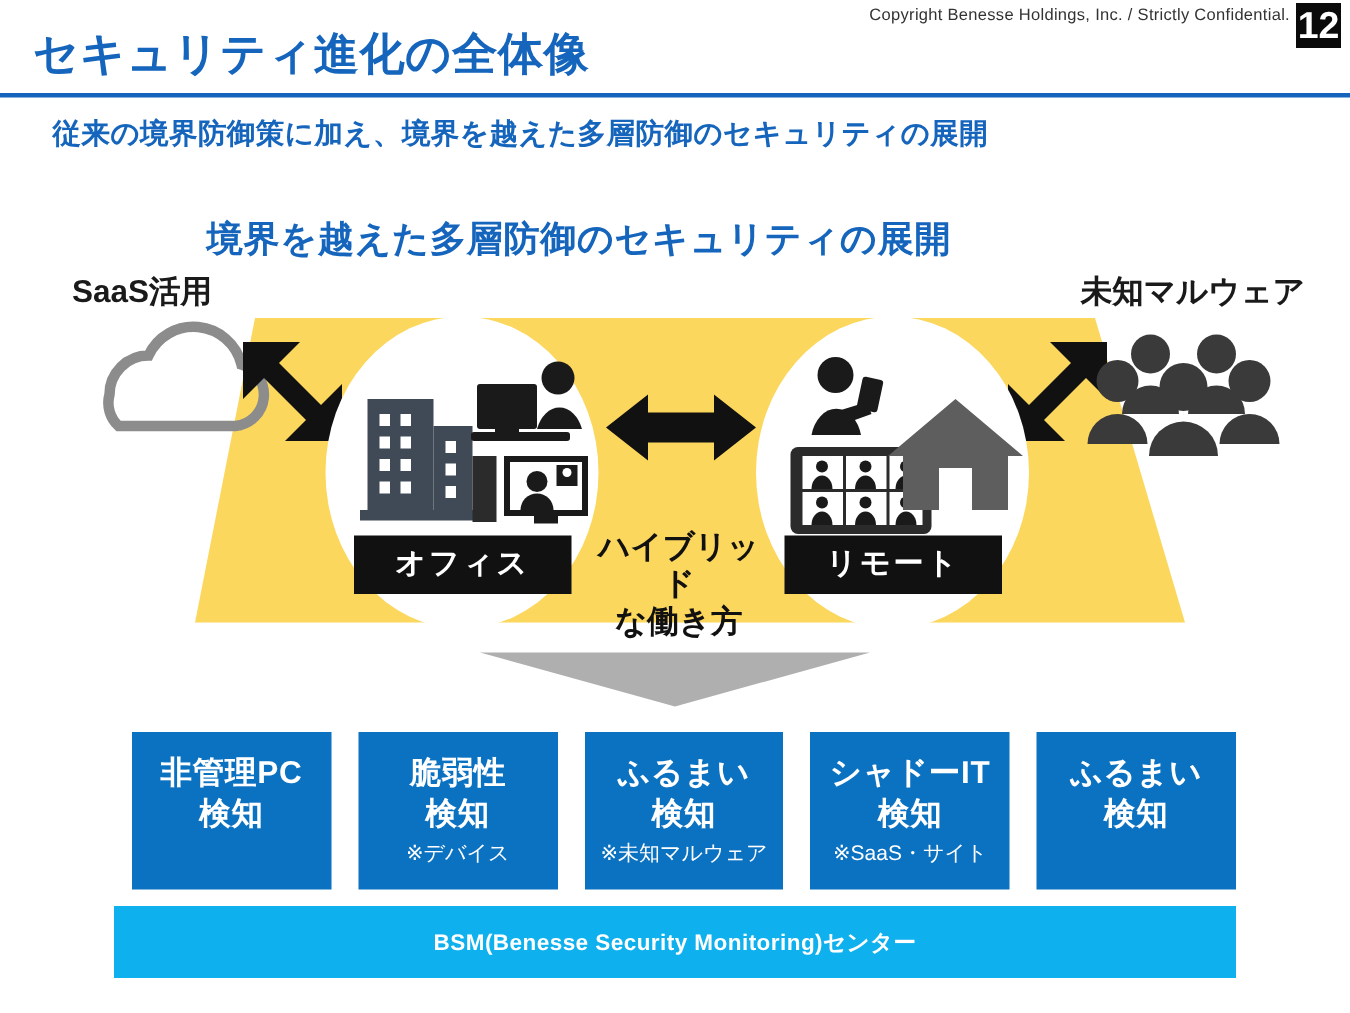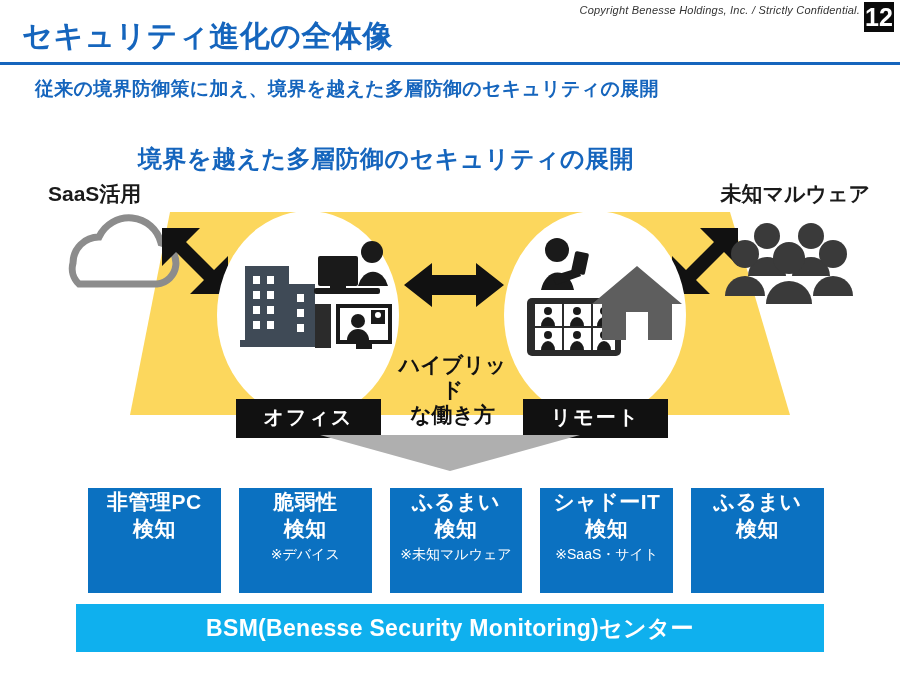--- a/index.html
+++ b/index.html
@@ -18,21 +18,20 @@
 
   
   #copyright {
     position: absolute;
     top: 4px;
     right: 40px;
     font-size: 11px;
     color: #333;
     letter-spacing: 0.2px;
     white-space: nowrap;
-    font-style: italic;
   }
   #page-number-box {
     position: absolute;
     top: 2px;
     right: 6px;
     width: 30px;
     height: 30px;
     background: #0a0a0a;
     color: #ffffff;
     font-size: 25px;
@@ -107,21 +106,20 @@
 
   .diagram-pill {
     position: absolute;
     background: #111111;
     color: #ffffff;
     font-size: 20px;
     font-weight: bold;
     text-align: center;
     letter-spacing: 2px;
     padding: 5px 0 7px 0;
-    margin-top: 42px;
   }
   #office-pill { left: 236px; top: 177px; width: 145px; }
   #remote-pill { left: 523px; top: 177px; width: 145px; }
 
   #hybrid-text {
     position: absolute;
     left: 390px;
     top: 137px;
     width: 125px;
     text-align: center;
@@ -143,20 +141,21 @@
     gap: 6px;
   }
   .detect-box {
     flex: 1 1 0;
     background: #0B71C1;
     color: #ffffff;
     display: flex;
     flex-direction: column;
     align-items: center;
     justify-content: flex-start;
+    padding-top: 14px;
     box-sizing: border-box;
     margin-left: 12px;
   }
   .detect-line {
     font-size: 21px;
     font-weight: bold;
     line-height: 1.3;
     letter-spacing: 0.5px;
     white-space: nowrap;
   }
@@ -173,21 +172,21 @@
     position: absolute;
     left: 76px;
     top: 604px;
     width: 748px;
     height: 48px;
     background: #0FB0EE;
     color: #ffffff;
     display: flex;
     align-items: center;
     justify-content: center;
-    font-size: 23px;
+    font-size: 15px;
     font-weight: bold;
     letter-spacing: 0.3px;
   }
 </style>
 </head>
 <body>
 
 <div id="copyright">Copyright  Benesse Holdings, Inc. / Strictly Confidential.</div>
 <div id="page-number-box">12</div>
 <div id="slide-title">セキュリティ進化の全体像</div>

